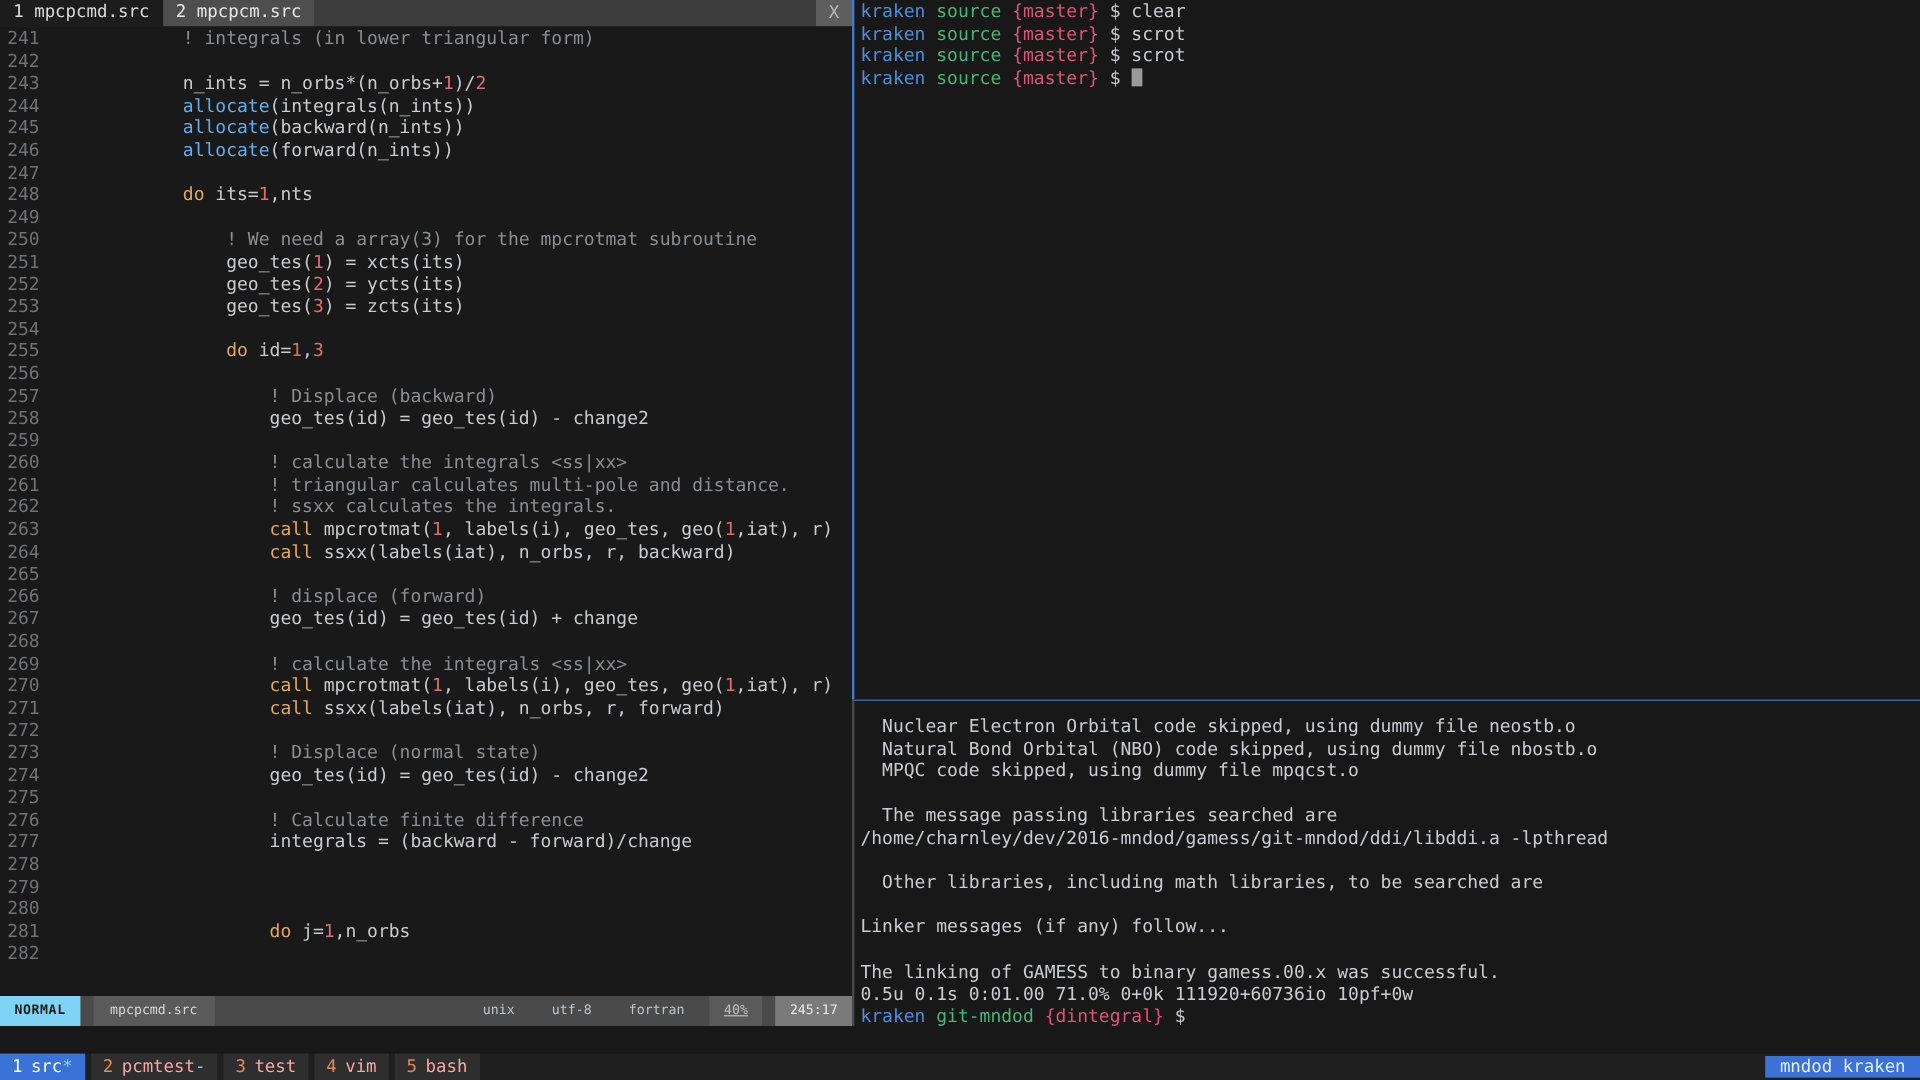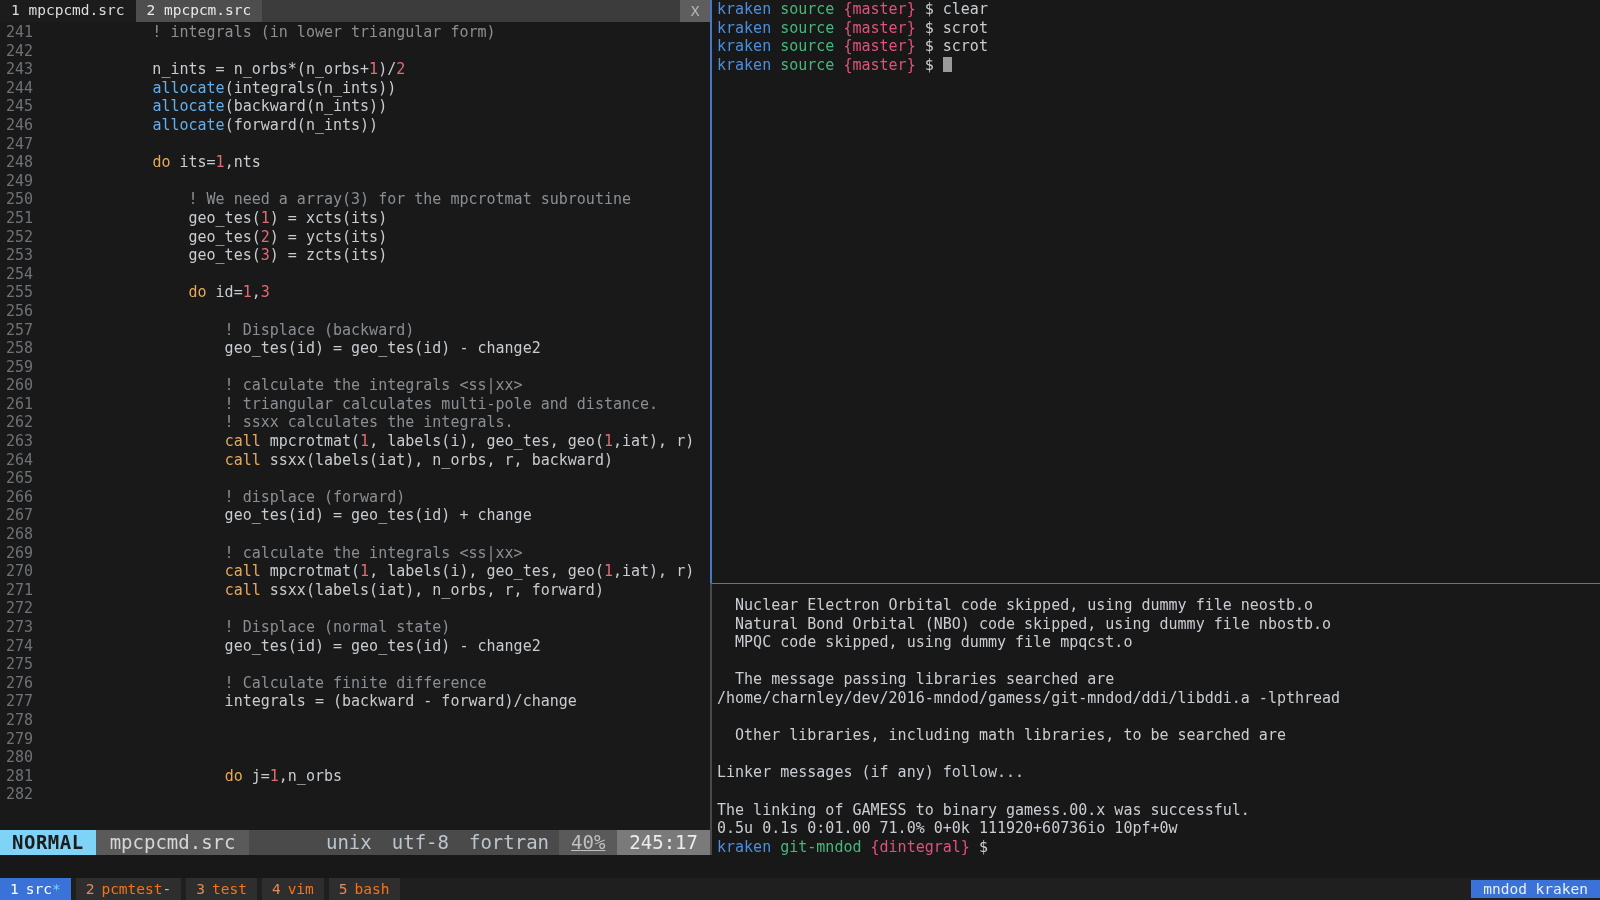--- a/index.html
+++ b/index.html
@@ -19,21 +19,21 @@
 
   .code{position:absolute;left:0;top:22px;right:0;bottom:25px;overflow:hidden;background:#191919;padding-top:1px;}
   .cl{height:18.6px;white-space:pre;display:flex;}
   .lnum{display:inline-block;width:44px;text-align:left;padding-left:6px;box-sizing:border-box;color:#6f7276;}
   .ctext{color:#c8ccd0;}
   .cmt{color:#8a8f94;}
   .num{color:#e06c75;}
   .kw{color:#61afef;}
   .fn{color:#e5a95c;}
 
-  .vimstatus{position:absolute;left:0;bottom:0;width:710px;height:25px;background:#4a4a4a;display:flex;align-items:center;font-size:19px;}
+  .vimstatus{position:absolute;left:0;bottom:0;width:710px;height:25px;background:#4a4a4a;display:flex;align-items:center;font-size:11px;gap:11px;}
   .mode{background:#7fd3f7;color:#1c1c1c;font-weight:bold;padding:0 12px;height:25px;display:flex;align-items:center;letter-spacing:.5px;}
   .fname{background:#5a5a5a;color:#d6d6d6;padding:0 14px;height:25px;display:flex;align-items:center;}
   .vsfill{flex:1;height:25px;background:#4a4a4a;}
   .vsitem{color:#b9c6cf;padding:0 10px;height:25px;display:flex;align-items:center;}
   .vspct{background:#5a5a5a;color:#c0c0c0;padding:0 12px;height:25px;display:flex;align-items:center;text-decoration:underline;}
   .vspos{background:#7a7a7a;color:#ececec;padding:0 12px;height:25px;display:flex;align-items:center;}
 
   
   .term{position:absolute;left:710px;top:0;width:890px;height:855px;background:#181818;}
   .pane{position:absolute;left:0;width:890px;background:#181818;overflow:hidden;}
@@ -45,21 +45,21 @@
   .branch{color:#e0527a;}
   .dollar{color:#c9cdd2;}
   .cursor{display:inline-block;width:9px;height:15px;background:#9a9a9a;vertical-align:-2px;}
 
   
   .tmux{position:absolute;left:0;bottom:0;width:1600px;height:22px;background:#1f1f1f;display:flex;align-items:center;font-size:14.5px;}
   .twin{padding:0 10px;height:22px;display:flex;align-items:center;background:#2e2e2e;margin-right:5px;color:#cfcfcf;}
   .twin.act{background:#3a72d8;color:#ffffff;}
   .twin .wn{color:#e08a5a;margin-right:7px;}
   .twin.act .wn{color:#ffffff;}
-  .twin .wt{color:#f97316;}
+  .twin .wt{color:#fca5a5;}
   .twin.act .wt{color:#ffffff;}
   .twin .flag{color:#7fd3f7;}
   .tfill{flex:1;height:22px;}
   .tright{background:#3a72d8;color:#e8eefc;padding:0 12px;height:18px;display:flex;align-items:center;}
   .gapline{position:absolute;left:0;bottom:22px;width:1600px;height:23px;background:#181818;}
 </style>
 </head>
 <body>
 
 <div class="screen">

